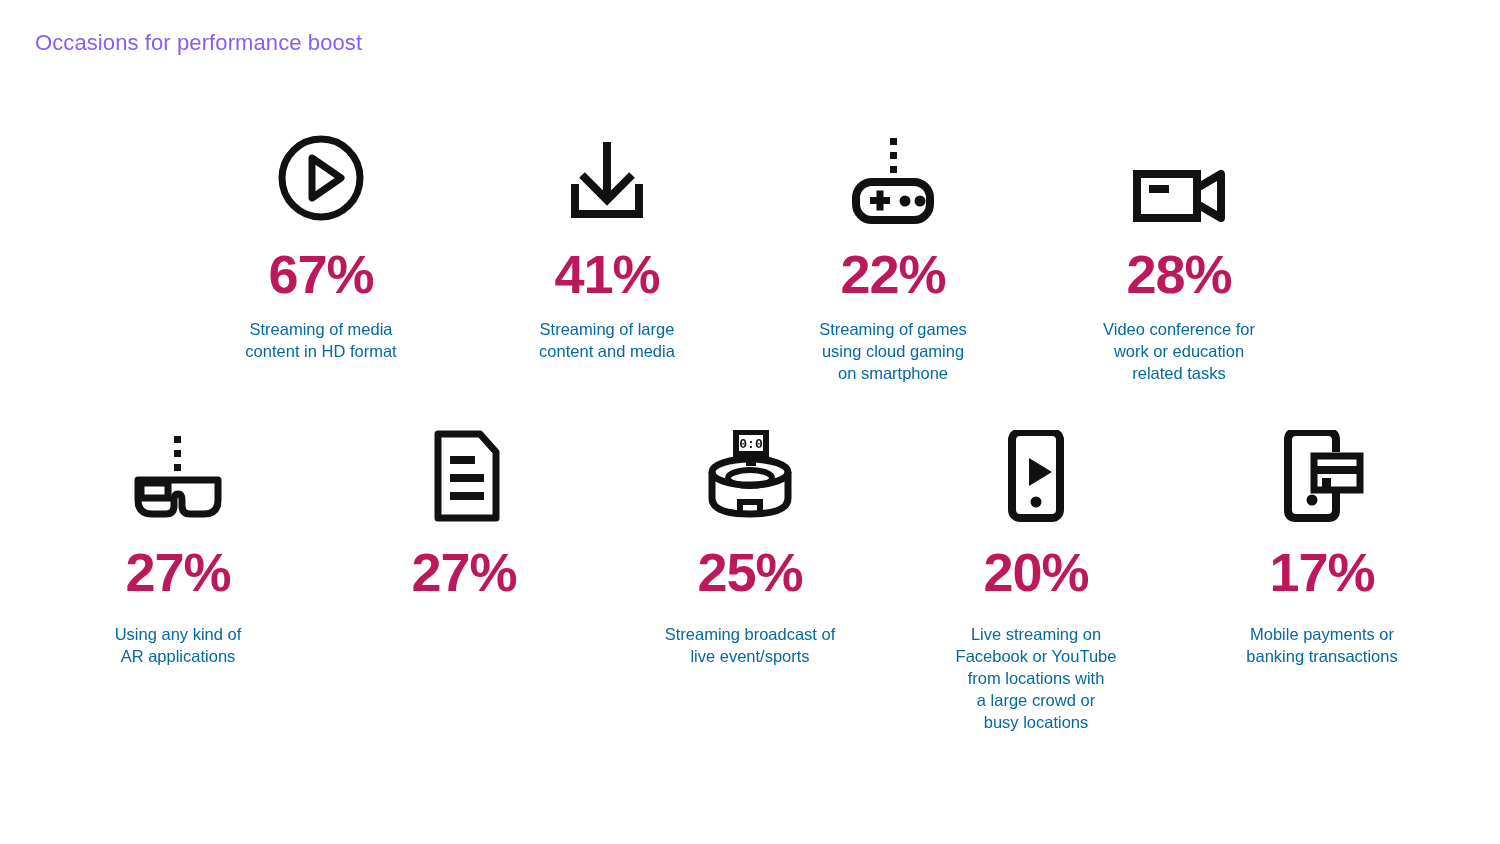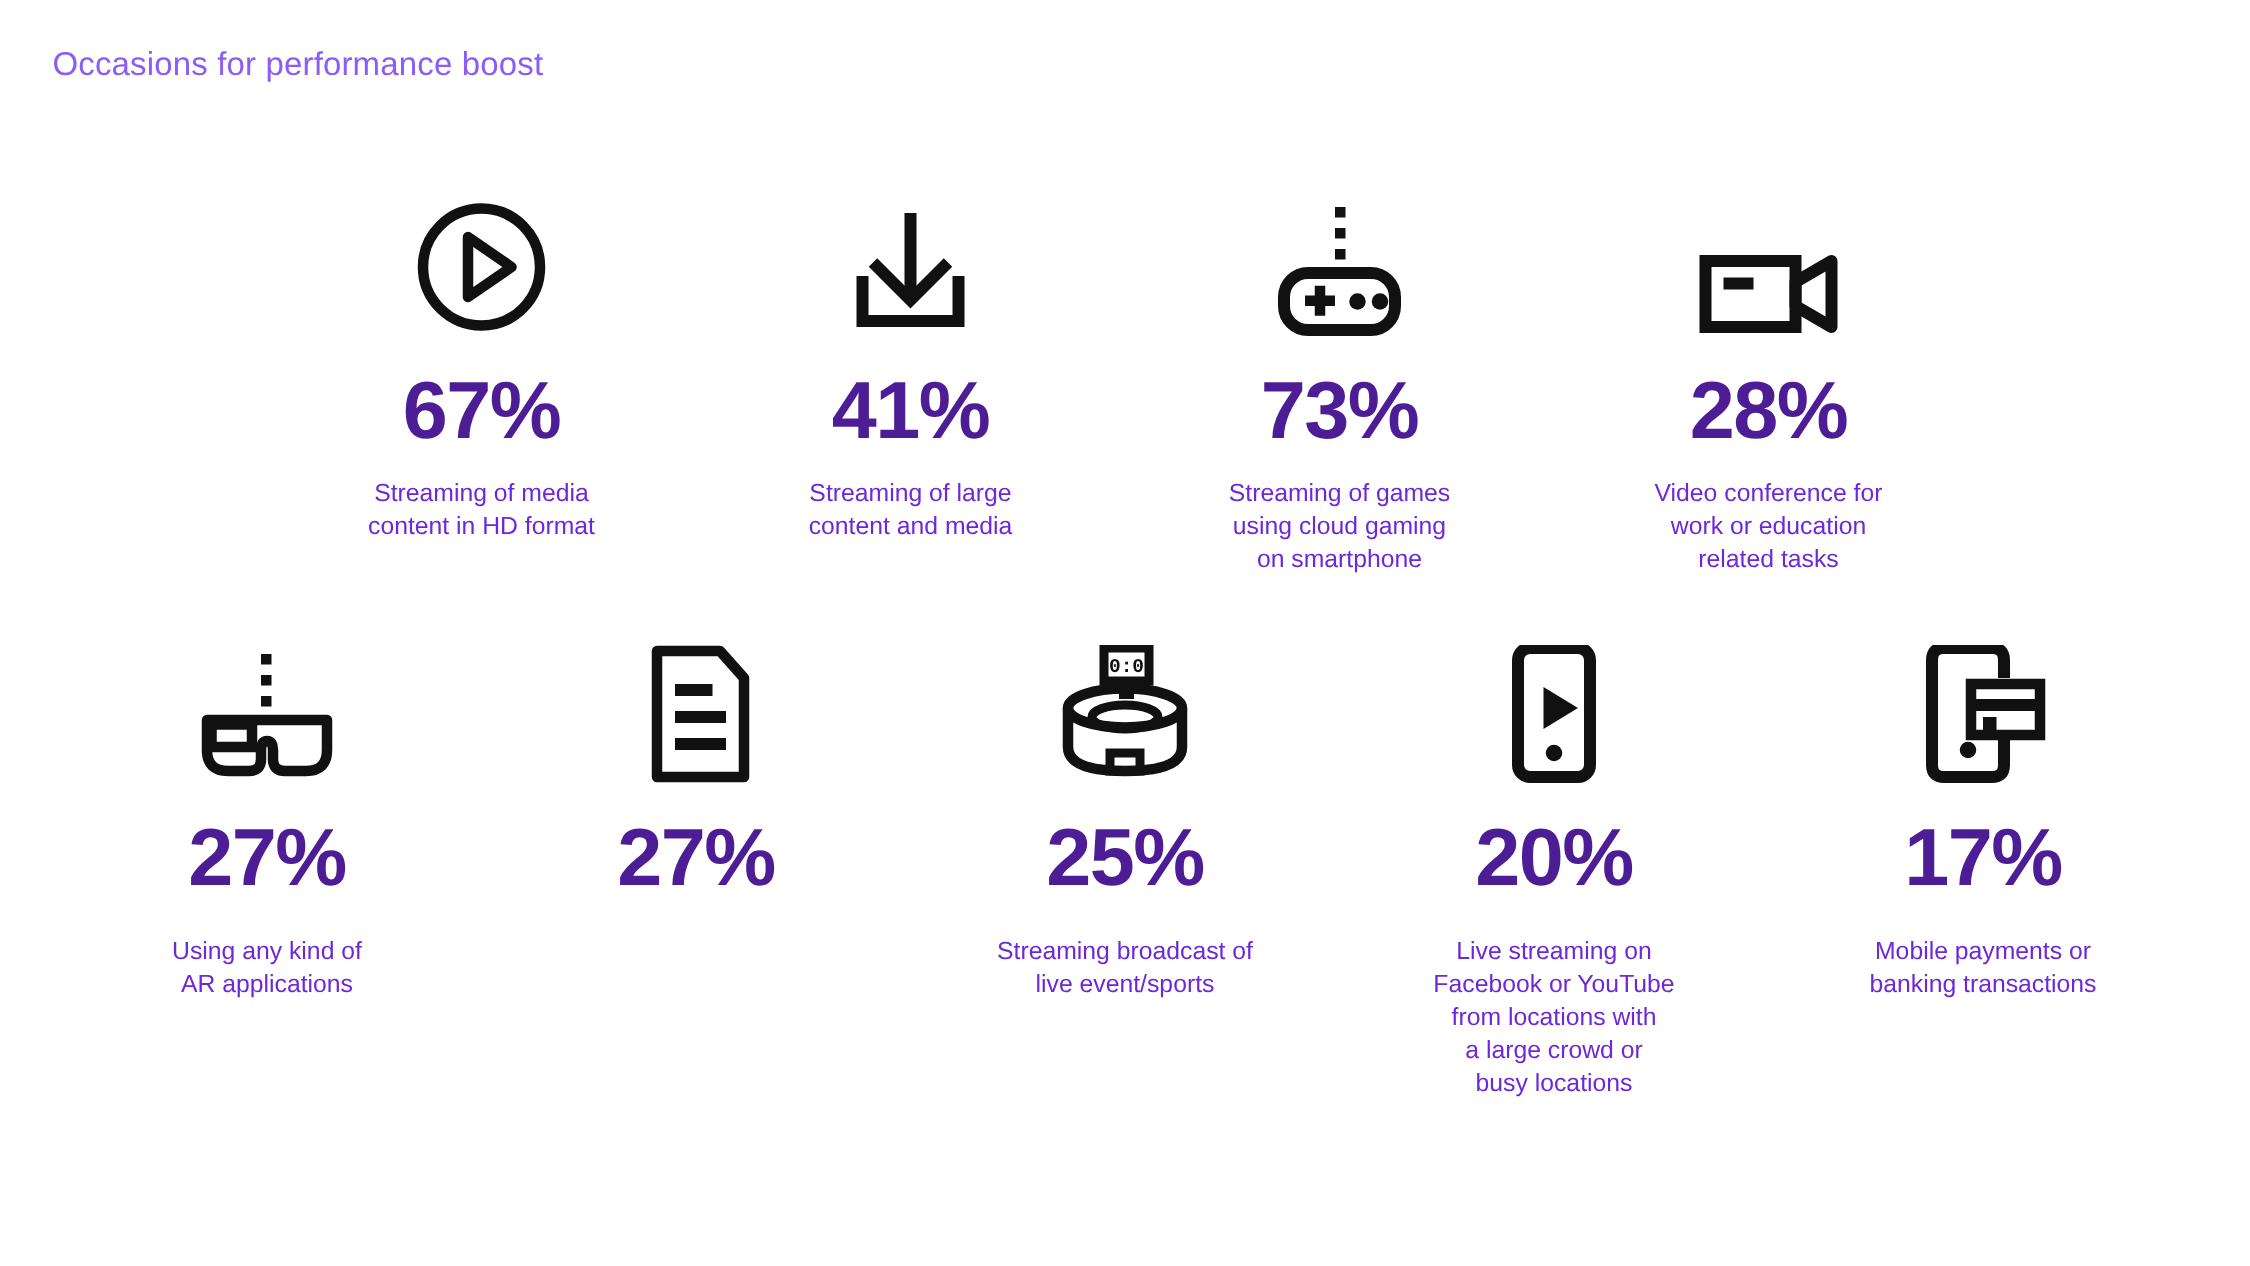--- a/index.html
+++ b/index.html
@@ -56,29 +56,29 @@
     align-items: flex-end;
     justify-content: flex-end;
   }
   .icon-box svg {
     display: block;
   }
   .stat-value {
     font-size: 54px;
     font-weight: 700;
     line-height: 1;
-    color: #4c1d95;
+    color: #be185d;
     margin-top: 23px;
     letter-spacing: -1px;
   }
   .stat-label {
     margin-top: 17px;
     font-size: 16.5px;
     line-height: 22px;
-    color: #6d28d9;
+    color: #0369a1;
     text-align: center;
     max-width: 230px;
     white-space: pre-line;
   }
   #row-2 .stat-label { max-width: 200px; margin-top: 24px; }
 </style>
 </head>
 <body>
 
 <div id="page-title">Occasions for performance boost</div>
@@ -118,21 +118,21 @@
           <rect x="45" y="6" width="7" height="7" fill="#111111"></rect>
           <rect x="45" y="20" width="7" height="7" fill="#111111"></rect>
           <rect x="45" y="34" width="7" height="7" fill="#111111"></rect>
           <rect x="11" y="50" width="74" height="38" rx="16" stroke="#111111" stroke-width="8"></rect>
           <rect x="25" y="65" width="20" height="7" fill="#111111"></rect>
           <rect x="31.5" y="58.5" width="7" height="20" fill="#111111"></rect>
           <circle cx="60" cy="69" r="5.5" fill="#111111"></circle>
           <circle cx="75" cy="69" r="5.5" fill="#111111"></circle>
         </svg>
       </div>
-      <div class="stat-value">73%</div>
+      <div class="stat-value">22%</div>
       <div class="stat-label">Streaming of games
 using cloud gaming
 on smartphone</div>
     </div>
 
     <div class="stat-cell">
       <div class="icon-box">
         <svg width="100" height="92" viewBox="0 0 100 92" fill="none">
           <rect x="8" y="42" width="60" height="44" stroke="#111111" stroke-width="8"></rect>
           <rect x="20" y="53" width="20" height="8" fill="#111111"></rect>

